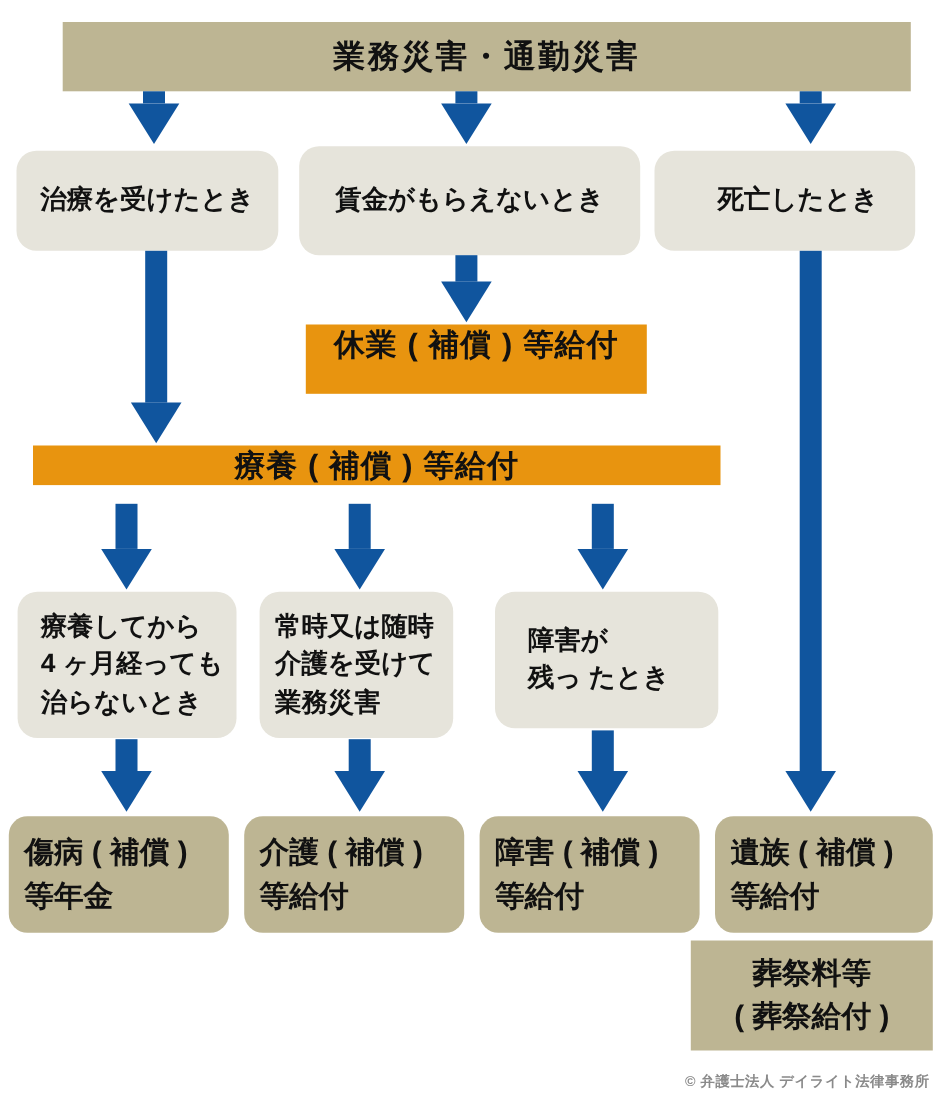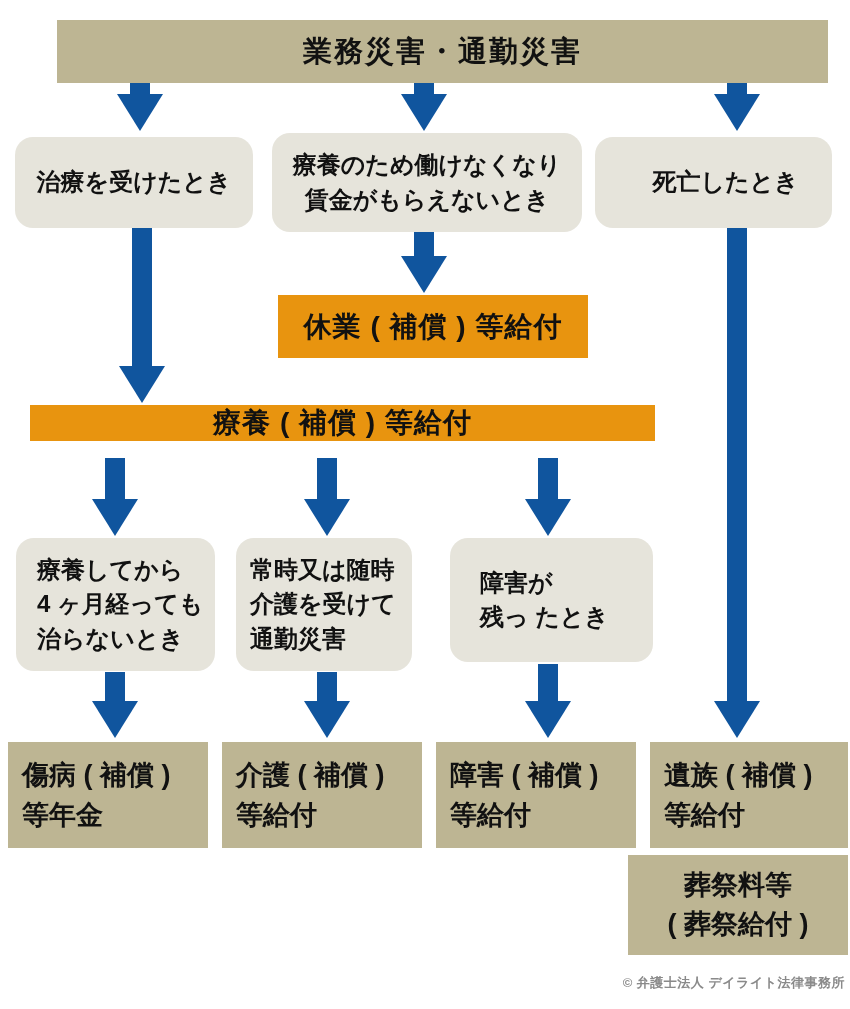--- a/index.html
+++ b/index.html
@@ -47,38 +47,38 @@
     font-size: 24px;
     line-height: 1.42;
   }
   .cond.center { align-items: center; text-align: center; }
   .cond.left { align-items: flex-start; }
 
   
   .benefit-orange {
     background: var(--orange);
     display: flex;
-    align-items: center;
+    align-items: flex-start;
     justify-content: center;
     font-size: 28px;
     font-weight: bold;
     letter-spacing: 1px;
   }
 
   
   .benefit-tan {
     background: var(--tan);
     display: flex;
     flex-direction: column;
     justify-content: center;
     font-weight: bold;
     font-size: 27px;
     line-height: 1.5;
   }
-  .benefit-tan.left { padding-left: 14px; }
+  .benefit-tan.left { padding-left: 14px; border-radius: 17px; }
   .benefit-tan.center { align-items: center; text-align: center; line-height: 1.45; }
 
   
   .arrow {
     position: absolute;
     width: 46px;
     display: flex;
     flex-direction: column;
     align-items: center;
   }
@@ -121,21 +121,20 @@
   <div class="arrow" style="left:714px; top:83px; height:48px;">
     <div class="shaft"></div>
     <div class="head"></div>
   </div>
 
   <div class="abs cond center" style="left:15px; top:137px; width:238px; height:91px;">
     <div>治療を受けたとき</div>
   </div>
 
   <div class="abs cond center" style="left:272px; top:133px; width:310px; height:99px;">
-    <div>療養のため働けなくなり</div>
     <div>賃金がもらえないとき</div>
   </div>
 
   <div class="abs cond center" style="left:595px; top:137px; width:237px; height:91px;padding-left:24px;">
     <div>死亡したとき</div>
   </div>
 
   <div class="arrow" style="left:401px; top:232px; height:61px;">
     <div class="shaft"></div>
     <div class="head"></div>
@@ -169,21 +168,21 @@
 
   <div class="abs cond left" style="left:16px; top:538px; width:199px; height:133px; padding-left:21px;">
     <div>療養してから</div>
     <div>4 ヶ月経っても</div>
     <div>治らないとき</div>
   </div>
 
   <div class="abs cond left" style="left:236px; top:538px; width:176px; height:133px; padding-left:14px;">
     <div>常時又は随時</div>
     <div>介護を受けて</div>
-    <div>通勤災害</div>
+    <div>業務災害</div>
   </div>
 
   <div class="abs cond left" style="left:450px; top:538px; width:203px; height:124px; padding-left:30px;">
     <div>障害が</div>
     <div>残っ たとき</div>
   </div>
 
   <div class="arrow" style="left:92px; top:672px; height:66px;">
     <div class="shaft"></div>
     <div class="head"></div>

